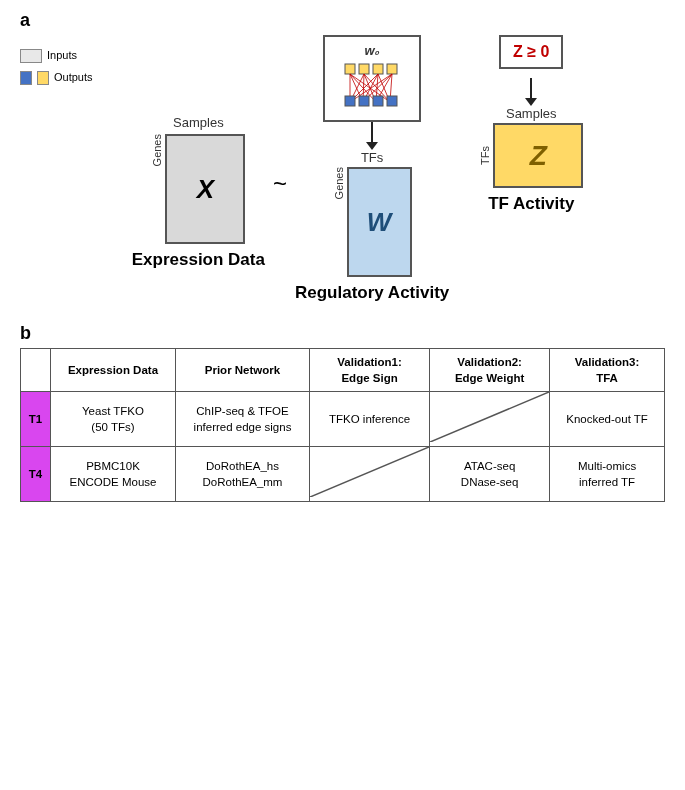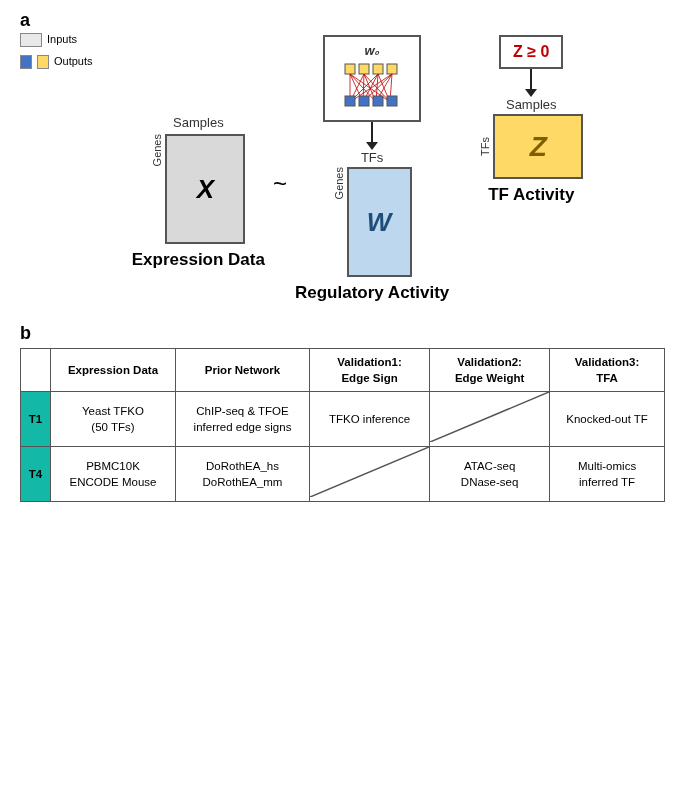--- a/index.html
+++ b/index.html
@@ -37,21 +37,21 @@
       align-items: flex-start;
       justify-content: center;
       gap: 0px;
       padding-left: 30px;
     }
 
     
     .legend {
       position: absolute;
       left: 0px;
-      top: 20px;
+      top: 36px;
       font-size: 11px;
       line-height: 1.8;
     }
     .legend-item {
       display: flex;
       align-items: center;
       gap: 5px;
       margin-bottom: 2px;
     }
     .legend-box {
@@ -103,21 +103,21 @@
     }
 
     
     .z-constraint-box {
       border: 2px solid #555;
       padding: 6px 12px;
       font-size: 16px;
       font-weight: bold;
       color: #C00000;
       background: #fff;
-      margin-bottom: 0;
+      margin-bottom: 9px;
     }
 
     .arrow-down {
       width: 20px;
       height: 28px;
       display: flex;
       flex-direction: column;
       align-items: center;
     }
     .arrow-line {
@@ -212,21 +212,21 @@
       vertical-align: middle;
       text-align: center;
       line-height: 1.4;
     }
     table.data-table th {
       font-weight: bold;
       background: #fff;
     }
     table.data-table td.row-header {
       font-weight: bold;
-      background: #14b8a6;
+      background: #d946ef;
     }
 
     .first-col-empty {
       background: #fff;
       width: 30px;
     }
   </style>
 </head>
 <body>
 

